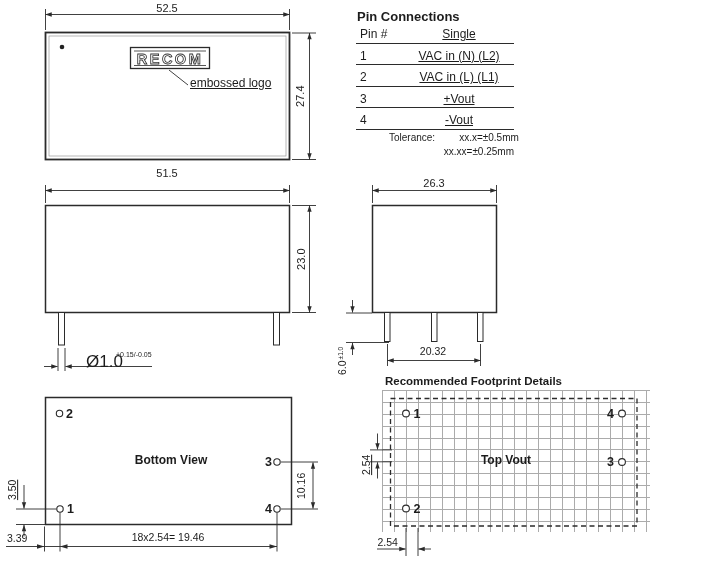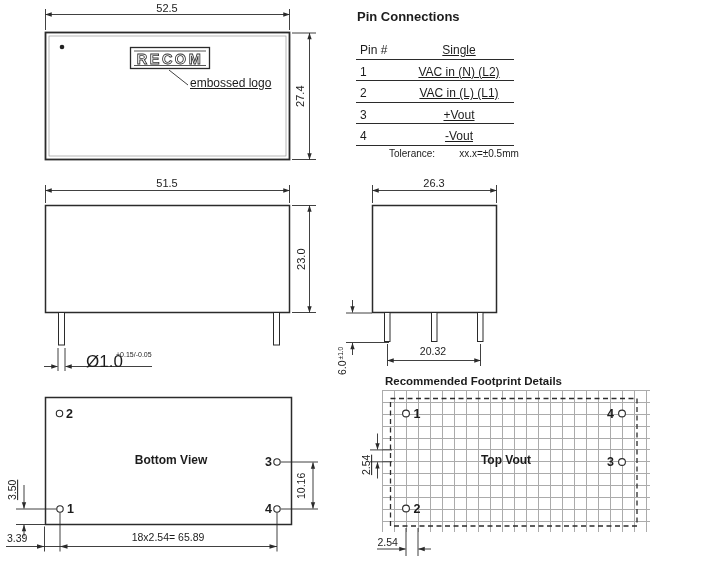--- a/index.html
+++ b/index.html
@@ -16,21 +16,21 @@
   .u{text-decoration:underline;}
   .rot{transform:rotate(-90deg);}
   .small{font-size:10.5px;}
   .supi{font-size:6.5px;vertical-align:3px;margin-left:1px;}
   .dia{font-size:17px;}
   .diatol{font-size:7px;}
   .pinlbl{font-size:12.5px;font-weight:bold;}
   .r{text-align:right;}
   
   .pin-table{position:absolute;left:356px;top:9px;width:158px;}
-  .pt-title{font-size:13px;font-weight:bold;margin:0 0 16px 1px;}
+  .pt-title{font-size:13px;font-weight:bold;margin:0 0 0 1px;}
   .pt-row{display:flex;align-items:flex-end;border-bottom:1.1px solid #2b2b2b;height:19px;
           font-size:12px;padding:0 2px 1.5px 4px;}
   .pt-head{height:17px;}
   .pt-pin{width:46px;}
   .pt-single{flex:1;text-align:center;text-decoration:underline;}
   .pt-tol{display:flex;font-size:10px;margin-top:2.5px;padding-left:1px;}
   .pt-tol .lab{width:61px;margin-left:32px;}
   .pt-tol .k{width:45px;margin-left:24px;}
 </style>
 </head>
@@ -186,39 +186,44 @@
     </div>
     <div class="pt-row">
       <span class="pt-pin">4</span>
       <span class="pt-single">-Vout</span>
     </div>
     <div class="pt-tol">
       <span class="lab">Tolerance:</span>
       <span class="k">xx.x=</span>
       <span>±0.5mm</span>
     </div>
+    <div class="pt-tol">
+      <span class="lab"></span>
+      <span class="k">xx.xx=</span>
+      <span>±0.25mm</span>
+    </div>
   </div>
 
-  <div class="t c" style="left:137px;top:177px;width:60px">51.5</div>
+  <div class="t c" style="left:137px;top:167px;width:60px">51.5</div>
   <div class="t rot c" style="left:283px;top:253px;width:36px">23.0</div>
   <div class="t dia" style="left:86px;top:352px">Ø1.0</div>
   <div class="t diatol" style="left:116px;top:350.5px">+0.15/-0.05</div>
 
   <div class="t c" style="left:404px;top:177px;width:60px">26.3</div>
   <div class="t c small" style="left:403px;top:346px;width:60px">20.32</div>
   <div class="t rot c small" style="left:321px;top:354.5px;width:44px"><span>6.0</span><span class="supi">±1.0</span></div>
 
   <div class="t b c" style="left:121px;top:454px;width:100px;font-size:12px">Bottom View</div>
   <div class="t pinlbl" style="left:66px;top:406.5px">2</div>
   <div class="t pinlbl" style="left:67px;top:501.5px">1</div>
   <div class="t pinlbl r" style="left:262px;top:455px;width:10px">3</div>
   <div class="t pinlbl r" style="left:262px;top:501.5px;width:10px">4</div>
   <div class="t rot c small u" style="left:-5px;top:484px;width:36px">3.50</div>
   <div class="t small" style="left:7px;top:532.5px">3.39</div>
-  <div class="t c small" style="left:108px;top:531.5px;width:120px">18x2.54= 65.89</div>
+  <div class="t c small" style="left:108px;top:531.5px;width:120px">18x2.54= 19.46</div>
   <div class="t rot c small" style="left:282px;top:479.5px;width:40px">10.16</div>
 
   <div class="t b" style="left:385px;top:374.5px;font-size:11.5px">Recommended Footprint Details</div>
   <div class="t b c" style="left:466px;top:453.5px;width:80px;font-size:12px">Top Vout</div>
   <div class="t pinlbl" style="left:413.5px;top:406.5px">1</div>
   <div class="t pinlbl" style="left:413.5px;top:501.5px">2</div>
   <div class="t pinlbl r" style="left:603px;top:406.5px;width:11px">4</div>
   <div class="t pinlbl r" style="left:603px;top:455px;width:11px">3</div>
   <div class="t rot c small u" style="left:348.5px;top:459px;width:36px">2.54</div>
   <div class="t small" style="left:377.5px;top:536.5px">2.54</div>

